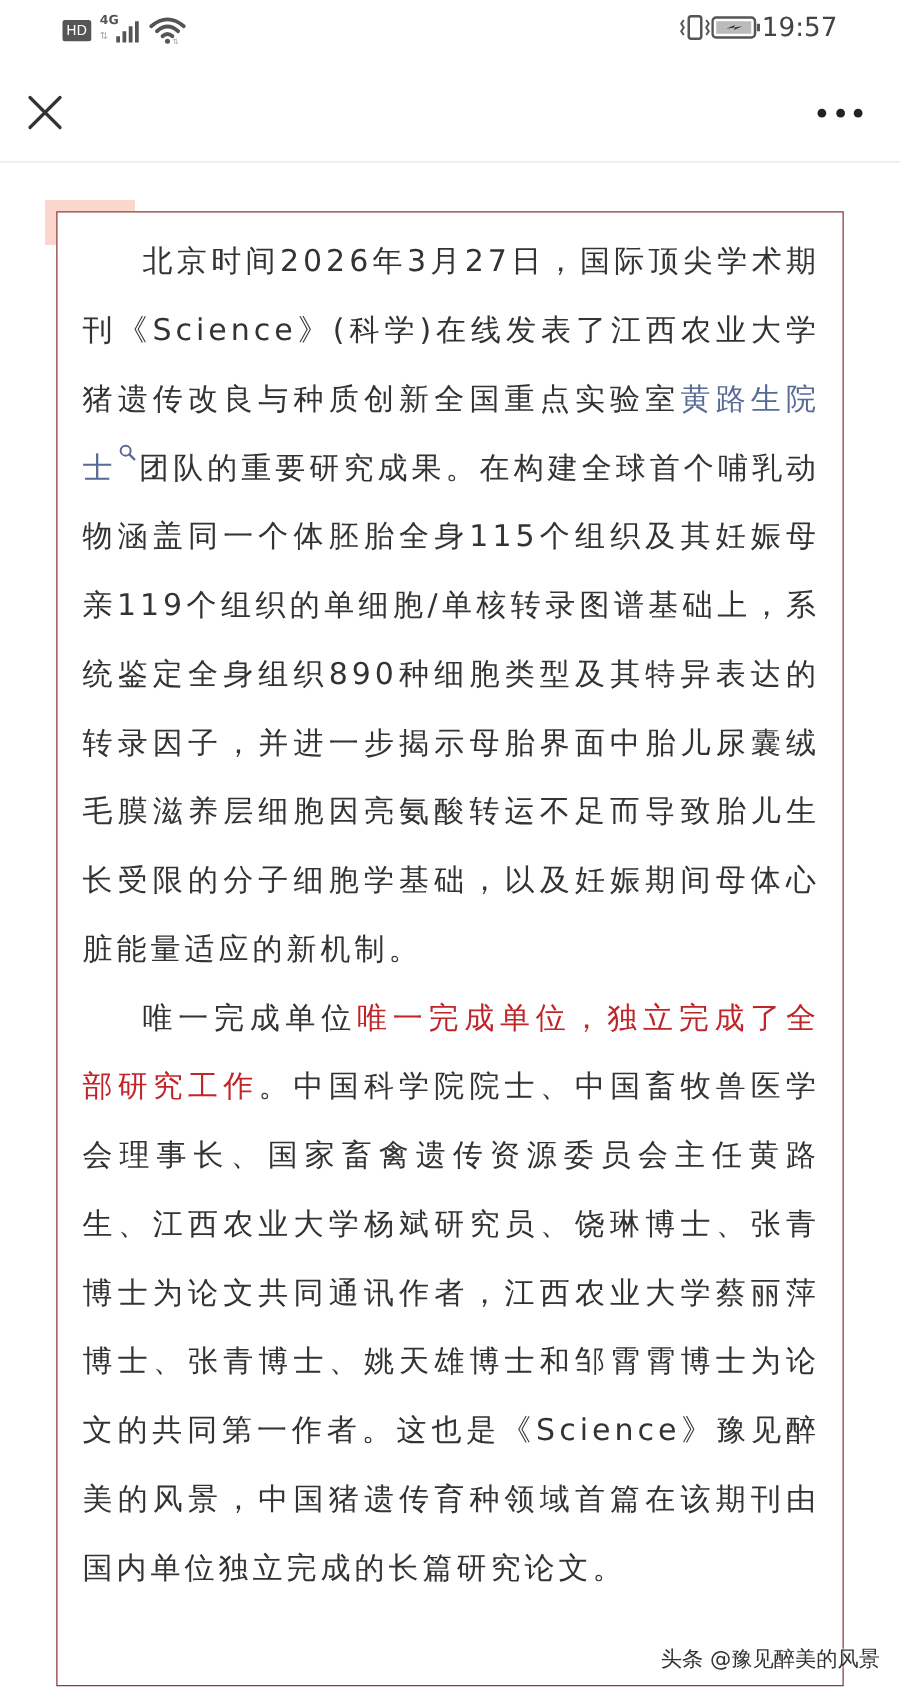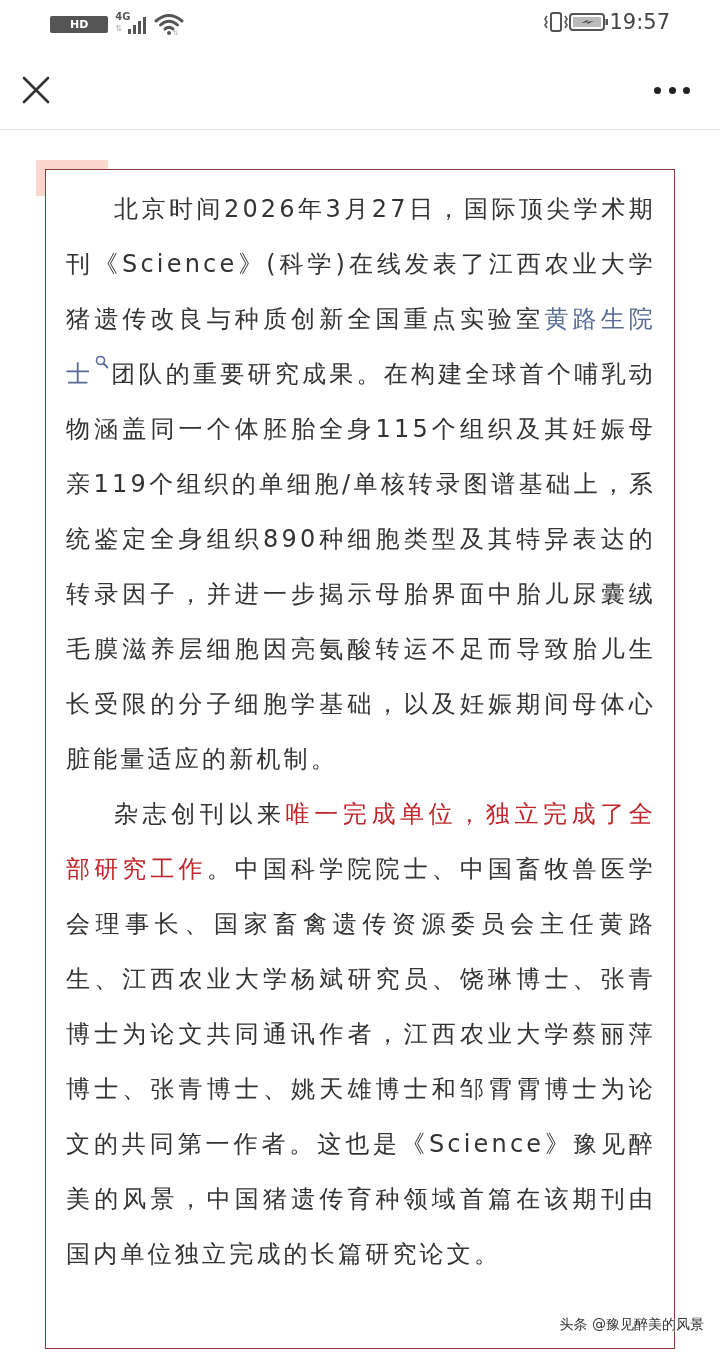--- a/index.html
+++ b/index.html
@@ -1,21 +1,21 @@
 <!DOCTYPE html>
 <html><head>
 <meta charset="utf-8">
 <style>
   * { box-sizing: border-box; margin: 0; padding: 0; }
   html, body { width: 720px; height: 1354px; background: #ffffff; overflow: hidden; }
   body { font-family: "DejaVu Sans", "Liberation Sans", sans-serif; color: #333; position: relative; }
 
   .status-bar { position: absolute; top: 0; left: 0; width: 720px; height: 50px; }
   .sb-left { position: absolute; left: 50px; top: 12px; display: flex; align-items: center; gap: 6px; }
-  .hd { background: #555; color: #fff; font-size: 11px; font-weight: bold; border-radius: 2px; padding: 2px 20px; line-height: 13px; }
+  .hd { background: #555; color: #fff; font-size: 11px; font-weight: normal; border-radius: 2px; padding: 2px 3px; line-height: 13px; }
   .net { position: relative; width: 34px; height: 24px; }
   .net .g4 { position: absolute; left: 1px; top: 0; font-size: 10px; font-weight: bold; color: #555; line-height: 10px; }
   .net .bars { position: absolute; left: 14px; bottom: 2px; display: flex; align-items: flex-end; gap: 2px; }
   .net .bars i { display: block; width: 3px; background: #555; }
   .net .arr { position: absolute; left: 1px; bottom: 2px; font-size: 8px; color: #aaa; line-height: 10px; }
   .wifi { width: 30px; height: 24px; }
   .sb-right { position: absolute; right: 50px; top: 10px; display: flex; align-items: center; }
   .vib { width: 26px; height: 24px; }
   .batt { width: 40px; height: 20px; }
   .time { font-size: 21px; color: #444; font-family: "DejaVu Sans", sans-serif; letter-spacing: 0px; }
@@ -26,21 +26,21 @@
   .more-btn span { width: 7px; height: 7px; border-radius: 50%; background: #222; display: block; }
 
   .deco-block { position: absolute; left: 36px; top: 160px; width: 72px; height: 36px; background: #fad6cd; }
   .article-box { position: absolute; left: 45px; top: 169px; width: 630px; height: 1180px; border: 1.5px solid #8a3a3a; background: #fff; }
   .article-text { position: absolute; left: 20px; top: 12px; width: 590px; font-size: 24px; line-height: 55px; color: #333; letter-spacing: 3.2px; text-align: justify; }
   .article-text p { text-indent: 2em; }
   .link { color: #576b95; }
   .search-sup { display: inline-block; width: 14px; height: 14px; vertical-align: top; margin-top: 8px; margin-left: 2px; margin-right: 2px; }
   .red { color: #c0252a; }
 
-  .watermark { position: absolute; right: 16px; top: 1316px; font-size: 14px; color: #333; text-shadow: 0 0 2px #fff, 0 0 2px #fff; letter-spacing: 0px; }
+  .watermark { position: absolute; right: 16px; top: 1316px; font-size: 17px; color: #333; text-shadow: 0 0 2px #fff, 0 0 2px #fff; letter-spacing: 0px; }
 </style>
 </head>
 <body>
 
 <div class="status-bar">
   <div class="sb-left">
     <span class="hd">HD</span>
     <span class="net">
       <span class="g4">4G</span>
       <span class="arr">⇅</span>
@@ -87,17 +87,17 @@
 </div>
 
 <div class="deco-block"></div>
 
 <div class="article-box">
   <div class="article-text">
     <p><span>北京时间2026年3月27日，国际顶尖学术期刊《Science》(科学)在线发表了江西农业大学猪遗传改良与种质创新全国重点实验室</span><span class="link">黄路生院士</span><svg class="search-sup" viewBox="0 0 14 14">
           <circle cx="5.5" cy="5.5" r="4" stroke="#576b95" stroke-width="1.6" fill="none"></circle>
           <path d="M8.5 8.5 L12.5 12.5" stroke="#576b95" stroke-width="1.8" stroke-linecap="round"></path>
         </svg><span>团队的重要研究成果。在构建全球首个哺乳动物涵盖同一个体胚胎全身115个组织及其妊娠母亲119个组织的单细胞/单核转录图谱基础上，系统鉴定全身组织890种细胞类型及其特异表达的转录因子，并进一步揭示母胎界面中胎儿尿囊绒毛膜滋养层细胞因亮氨酸转运不足而导致胎儿生长受限的分子细胞学基础，以及妊娠期间母体心脏能量适应的新机制。</span></p>
-    <p><span>杂志创刊以来</span><span class="red">唯一完成单位，独立完成了全部研究工作</span><span>。中国科学院院士、中国畜牧兽医学会理事长、国家畜禽遗传资源委员会主任黄路生、江西农业大学杨斌研究员、饶琳博士、张青博士为论文共同通讯作者，江西农业大学蔡丽萍博士、张青博士、姚天雄博士和邹霄霄博士为论文的共同第一作者。这也是《Science》豫见醉美的风景，中国猪遗传育种领域首篇在该期刊由国内单位独立完成的长篇研究论文。</span></p>
+    <p><span>唯一完成单位</span><span class="red">唯一完成单位，独立完成了全部研究工作</span><span>。中国科学院院士、中国畜牧兽医学会理事长、国家畜禽遗传资源委员会主任黄路生、江西农业大学杨斌研究员、饶琳博士、张青博士为论文共同通讯作者，江西农业大学蔡丽萍博士、张青博士、姚天雄博士和邹霄霄博士为论文的共同第一作者。这也是《Science》豫见醉美的风景，中国猪遗传育种领域首篇在该期刊由国内单位独立完成的长篇研究论文。</span></p>
   </div>
 </div>
 
 <div class="watermark">头条 @豫见醉美的风景</div>
 
 </body></html>

